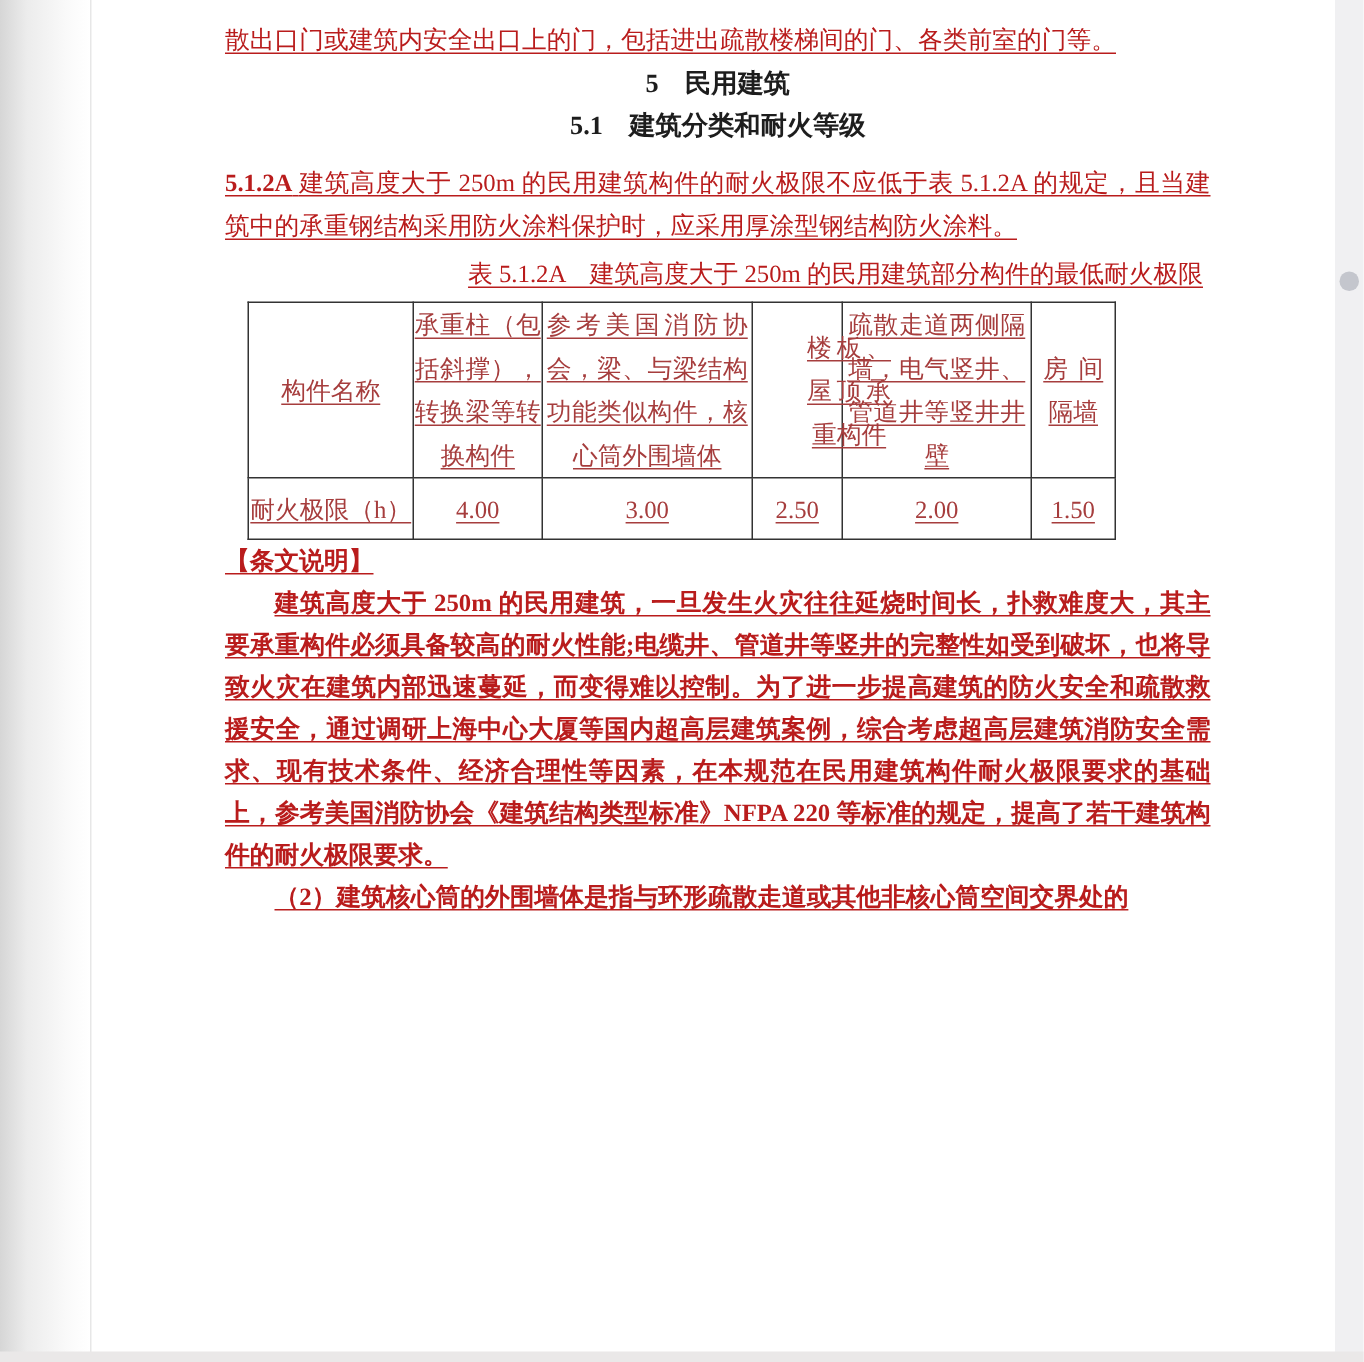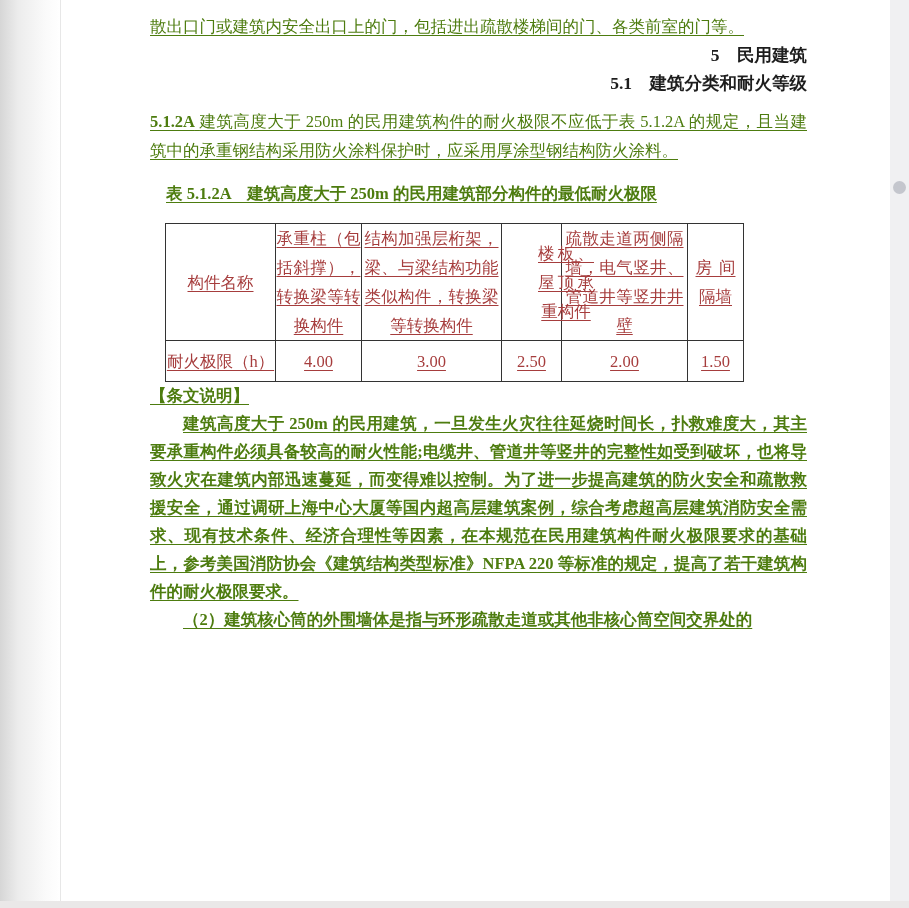--- a/index.html
+++ b/index.html
@@ -33,31 +33,31 @@
     background: #eae8e8; z-index: 5;
   }
 
   
   .content {
     position: absolute; left: 150px; top: 12px; width: 657px;
     font-size: 16.5px; line-height: 29px;
   }
   p { margin: 0; text-align: justify; }
   .indent { text-indent: 2em; }
-  .red { color: #4d7c0f; }
+  .red { color: #b91c1c; }
   .u { text-decoration: underline; text-underline-offset: 3px; text-decoration-thickness: 1px; }
   .b { font-weight: bold; }
 
   .heading {
-    text-align: right; font-weight: bold; color: #1d1d1d;
+    text-align: center; font-weight: bold; color: #1d1d1d;
     font-size: 17.5px; line-height: 28px; margin: 0;
   }
   .clause { margin-top: 10px; }
   .table-title {
-    text-align: left; font-weight: bold; line-height: 26px; margin: 16px;
+    text-align: right; font-weight: normal; line-height: 26px; margin: 5px;
   }
 
   .spec-table {
     border-collapse: collapse; table-layout: fixed;
     width: 578px; margin-left: 15px;
   }
   .spec-table td {
     border: 1.5px solid #333333;
     text-align: center; vertical-align: middle;
     padding: 0; color: #a63d3d;
@@ -103,21 +103,21 @@
         <col style="width:86px">
         <col style="width:140px">
       <col style="width:60px">
         <col style="width:126px">
         <col style="width:56px">
     </colgroup>
     <tbody>
         <tr class="hdr-row">
       <td><span class="cellblock">构件名称</span></td>
       <td><span class="cellblock w1">承重柱（包括斜撑），转换梁等转换构件</span></td>
-      <td><span class="cellblock w2">结构加强层桁架，梁、与梁结构功能类似构件，转换梁等转换构件</span></td>
+      <td><span class="cellblock w2">参考美国消防协会，梁、与梁结构功能类似构件，核心筒外围墙体</span></td>
       <td><span class="cellblock w3">楼板、屋顶承重构件</span></td>
       <td><span class="cellblock w4">疏散走道两侧隔墙，电气竖井、管道井等竖井井壁</span></td>
       <td><span class="cellblock w5">房间隔墙</span></td>
     </tr>
     <tr class="val-row">
       <td class="u">耐火极限（h）</td>
       <td class="u">4.00</td>
       <td class="u">3.00</td>
       <td class="u">2.50</td>
       <td class="u">2.00</td>

